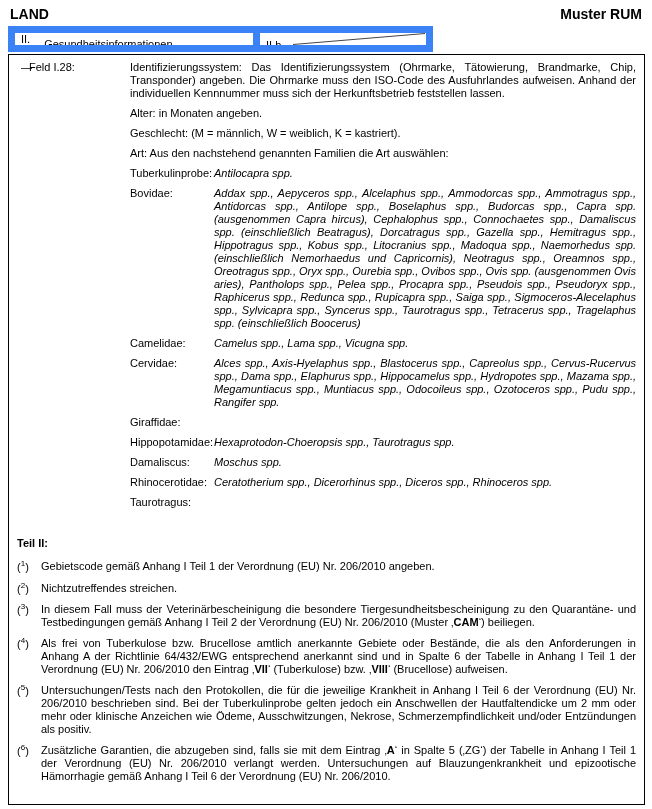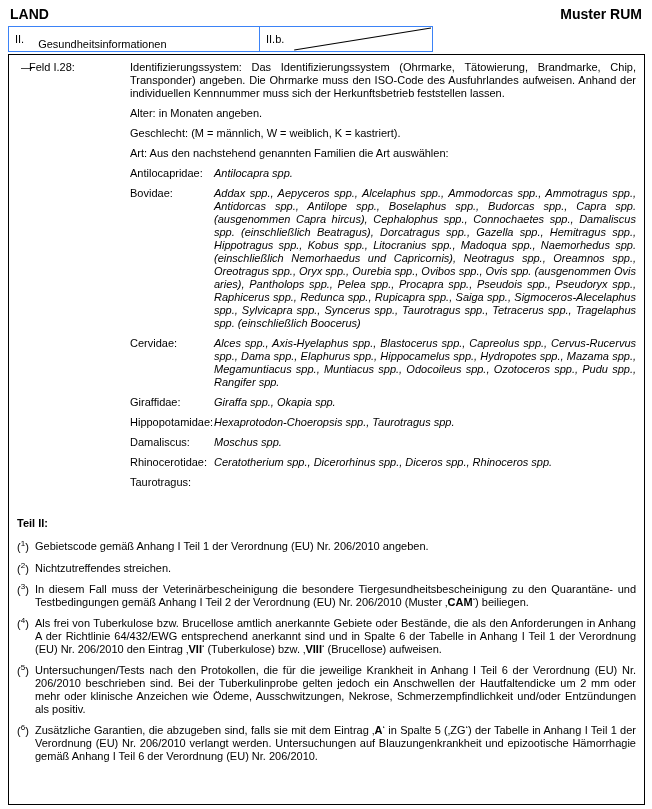--- a/index.html
+++ b/index.html
@@ -26,21 +26,21 @@
     font-weight: bold;
     font-size: 14px;
   }
   
   .hdr-table {
     display: flex;
     margin: 5px 8px 0 8px;
     height: 26px;
   }
   .hdr-cell {
-    border: 1px solid #3b82f6;
+    border: 7px solid #3b82f6;
     display: flex;
     align-items: center;
     height: 26px;
     overflow: hidden;
   }
   .hdr-cell + .hdr-cell { border-left: none; }
   .hdr-c1 { width: 252px; }
   .hdr-c2 { width: 212px; }
   .hdr-c3 { width: 173px; position: relative; align-items: flex-start; }
   .hdr-num { padding-left: 6px; white-space: nowrap; }
@@ -62,21 +62,21 @@
   .field-label { width: 87px; flex-shrink: 0; }
   .field-content { flex: 1; min-width: 0; margin-left: 14px; }
   .para { text-align: justify; margin-bottom: 7px; }
   .family-row { display: flex; margin-bottom: 7px; }
   .family-name { width: 84px; flex-shrink: 0; }
   .family-species { flex: 1; min-width: 0; text-align: justify; font-style: italic; }
   .part2-title { font-weight: bold; margin: 21px 0 10px 4px; }
   .footnote { display: flex; margin-bottom: 8px; }
   .fn-marker { width: 22px; flex-shrink: 0; padding-left: 4px; white-space: nowrap; }
   .fn-marker sup { font-size: 8px; line-height: 1; }
-  .fn-text { flex: 1; min-width: 0; text-align: justify; }
+  .fn-text { flex: 1; min-width: 0; text-align: justify; margin-left: 6px; }
 </style>
 </head>
 <body>
 
 <div class="page">
 
   <div class="topline">
     <span>LAND</span>
     <span>Muster RUM</span>
   </div>
@@ -98,34 +98,37 @@
     <div class="field-row">
       <div class="field-marker">—</div>
       <div class="field-label">Feld I.28:</div>
       <div class="field-content">
         <div class="para">Identifizierungssystem: Das Identifizierungssystem (Ohrmarke, Tätowierung, Brandmarke, Chip, Transponder) angeben. Die Ohrmarke muss den ISO-Code des Ausfuhrlandes aufweisen. Anhand der individuellen Kennnummer muss sich der Herkunftsbetrieb feststellen lassen.</div>
         <div class="para">Alter: in Monaten angeben.</div>
         <div class="para">Geschlecht: (M = männlich, W = weiblich, K = kastriert).</div>
         <div class="para">Art: Aus den nachstehend genannten Familien die Art auswählen:</div>
 
         <div class="family-row">
-          <div class="family-name">Antilocapridae:</div>
+          <div class="family-name">Tuberkulinprobe:</div>
           <div class="family-species">Antilocapra spp.</div>
         </div>
         <div class="family-row">
           <div class="family-name">Bovidae:</div>
           <div class="family-species">Addax spp., Aepyceros spp., Alcelaphus spp., Ammodorcas spp., Ammotragus spp., Antidorcas spp., Antilope spp., Boselaphus spp., Budorcas spp., Capra spp. (ausgenommen Capra hircus), Cephalophus spp., Connochaetes spp., Damaliscus spp. (einschließlich Beatragus), Dorcatragus spp., Gazella spp., Hemitragus spp., Hippotragus spp., Kobus spp., Litocranius spp., Madoqua spp., Naemorhedus spp. (einschließlich Nemorhaedus und Capricornis), Neotragus spp., Oreamnos spp., Oreotragus spp., Oryx spp., Ourebia spp., Ovibos spp., Ovis spp. (ausgenommen Ovis aries), Pantholops spp., Pelea spp., Procapra spp., Pseudois spp., Pseudoryx spp., Raphicerus spp., Redunca spp., Rupicapra spp., Saiga spp., Sigmoceros-Alecelaphus spp., Sylvicapra spp., Syncerus spp., Taurotragus spp., Tetracerus spp., Tragelaphus spp. (einschließlich Boocerus)</div>
         </div>
         <div class="family-row">
+          <div class="family-name">Camelidae:</div>
+          <div class="family-species">Camelus spp., Lama spp., Vicugna spp.</div>
+        </div>
+        <div class="family-row">
           <div class="family-name">Cervidae:</div>
           <div class="family-species">Alces spp., Axis-Hyelaphus spp., Blastocerus spp., Capreolus spp., Cervus-Rucervus spp., Dama spp., Elaphurus spp., Hippocamelus spp., Hydropotes spp., Mazama spp., Megamuntiacus spp., Muntiacus spp., Odocoileus spp., Ozotoceros spp., Pudu spp., Rangifer spp.</div>
         </div>
         <div class="family-row">
           <div class="family-name">Giraffidae:</div>
-          <div class="family-species">Giraffa spp., Okapia spp.</div>
         </div>
         <div class="family-row">
           <div class="family-name">Hippopotamidae:</div>
           <div class="family-species">Hexaprotodon-Choeropsis spp., Taurotragus spp.</div>
         </div>
         <div class="family-row">
           <div class="family-name">Damaliscus:</div>
           <div class="family-species">Moschus spp.</div>
         </div>
         <div class="family-row">

